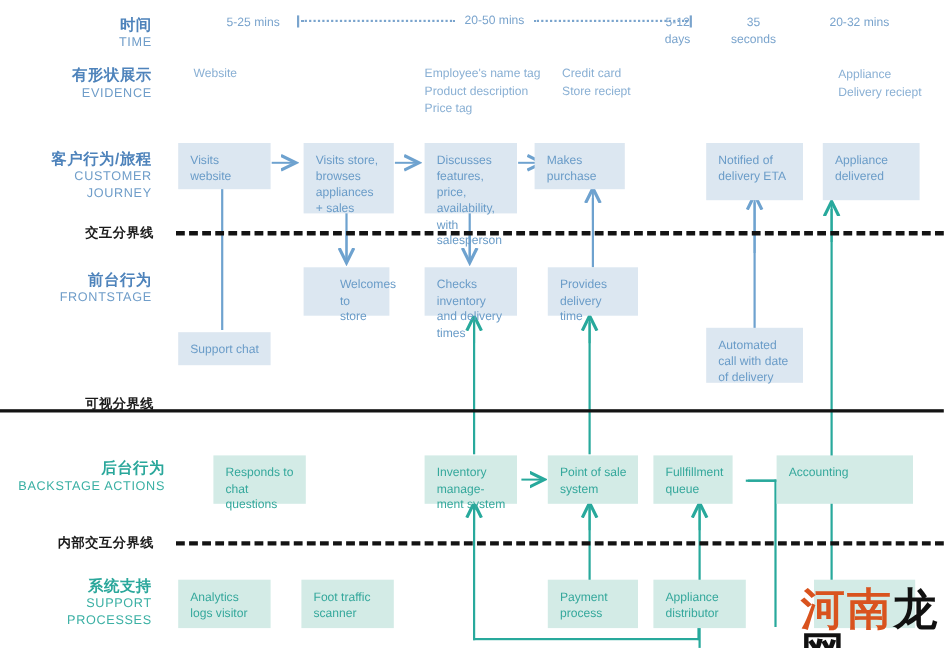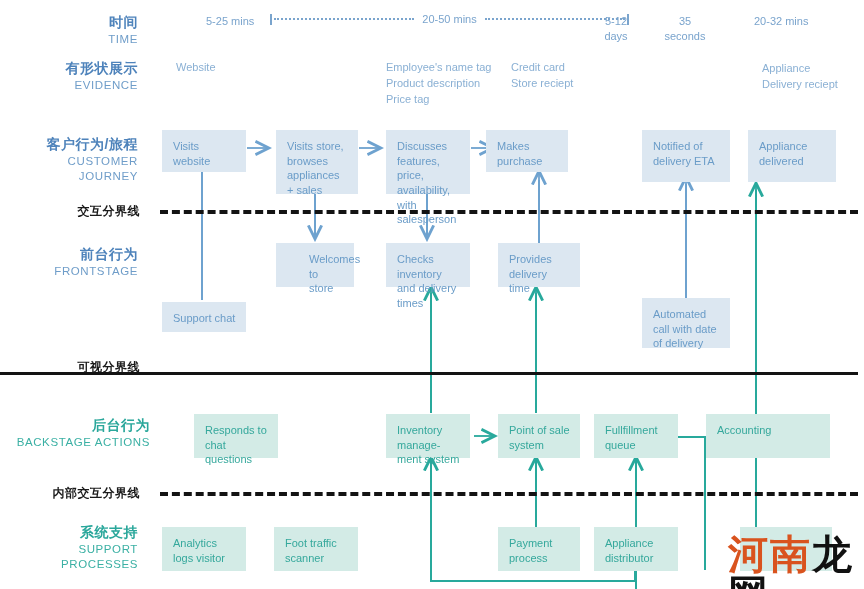--- a/index.html
+++ b/index.html
@@ -206,21 +206,21 @@
   <div class="box blue" style="left:498px;top:243px;width:82px;height:44px;">Provides delivery time</div>
   <div class="box blue" style="left:162px;top:302px;width:84px;height:30px;">Support chat</div>
   <div class="box blue" style="left:642px;top:298px;width:88px;height:50px;">Automated call with date of delivery</div>
 
   <div class="divider solid" style="left:0;top:372px;width:858px;"></div>
   <div class="linelabel" style="left:0;top:359px;width:140px;">可视分界线</div>
 
   <div class="box teal" style="left:162px;top:414px;width:84px;height:44px;margin-left:32px;">Responds to chat questions</div>
   <div class="box teal" style="left:498px;top:414px;width:82px;height:44px;">Point of sale system</div>
   <div class="box teal" style="left:386px;top:414px;width:84px;height:44px;">Inventory manage-ment system</div>
-  <div class="box teal" style="left:594px;top:414px;width:84px;height:44px;">Fullfillment queue</div>
+  <div class="box teal" style="left:594px;top:414px;width:72px;height:44px;">Fullfillment queue</div>
   <div class="box teal" style="left:706px;top:414px;width:124px;height:44px;">Accounting</div>
 
   <div class="divider dashed" style="left:160px;top:492px;width:698px;"></div>
   <div class="linelabel" style="left:0;top:485px;width:140px;">内部交互分界线</div>
 
   <div class="box teal" style="left:162px;top:527px;width:84px;height:44px;">Analytics logs visitor</div>
   <div class="box teal" style="left:274px;top:527px;width:84px;height:44px;">Foot traffic scanner</div>
   <div class="box teal" style="left:498px;top:527px;width:82px;height:44px;">Payment process</div>
   <div class="box teal" style="left:594px;top:527px;width:84px;height:44px;">Appliance distributor</div>
   <div class="box teal" style="left:740px;top:527px;width:92px;height:44px;"></div>

